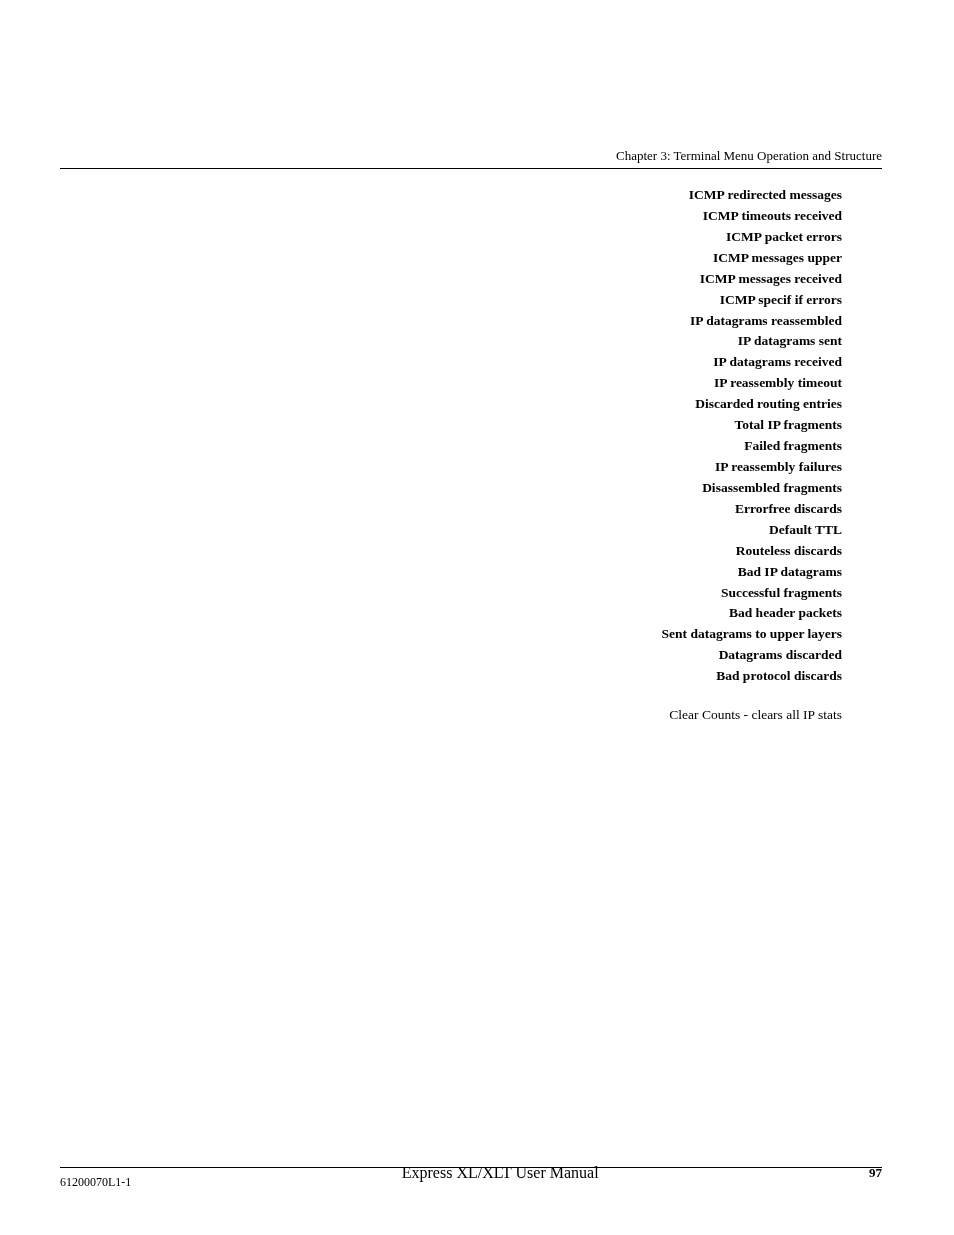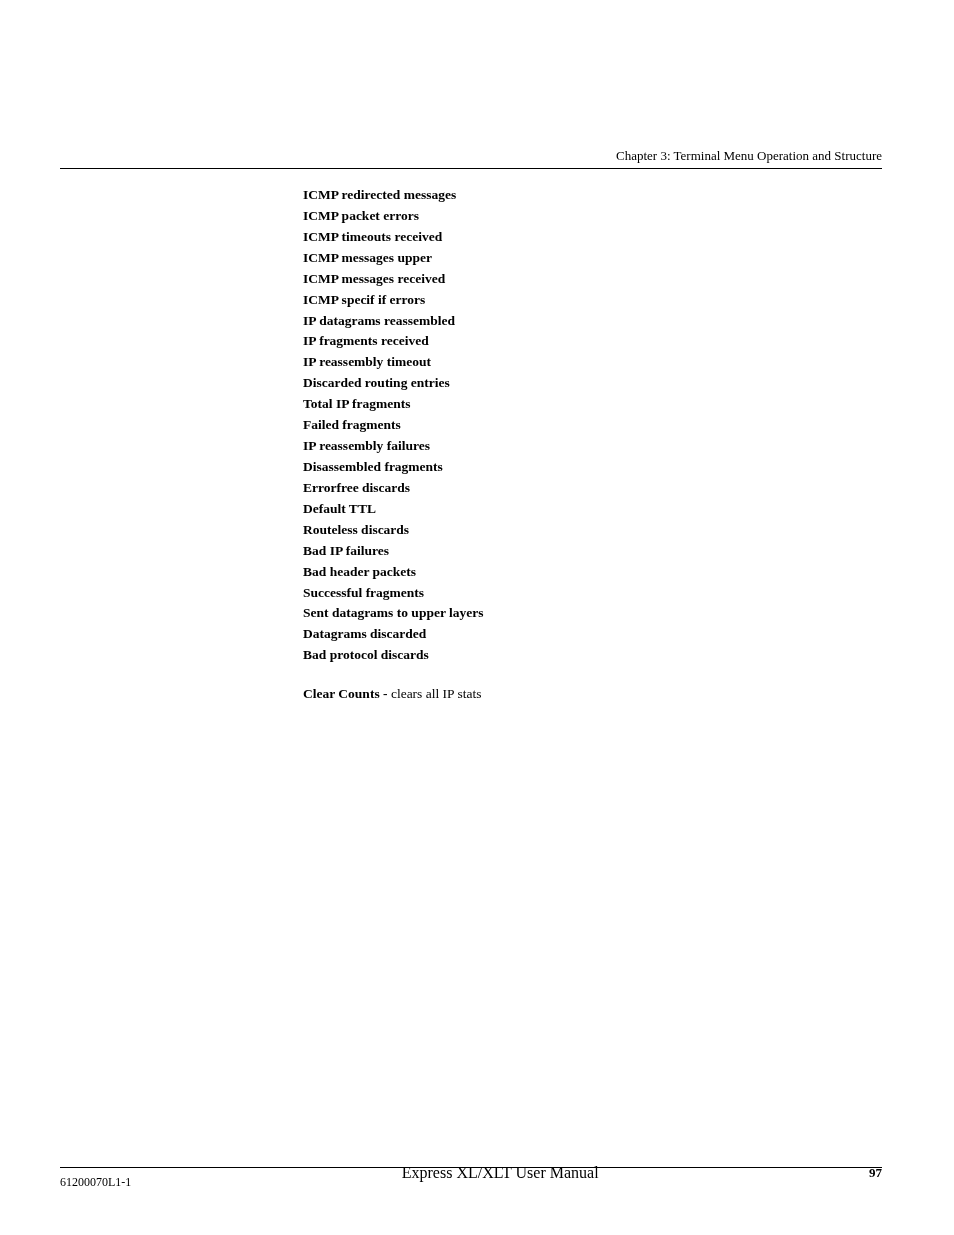--- a/index.html
+++ b/index.html
@@ -15,20 +15,21 @@
       min-height: 1235px;
       position: relative;
       color: #000000;
     }
 
     .page-container {
       width: 942px;
       min-height: 1235px;
       position: relative;
       padding: 0;
+      text-align: right;
     }
 
     .header-area {
       position: absolute;
       top: 148px;
       left: 0;
       right: 0;
       padding: 0 60px;
       display: flex;
       justify-content: flex-end;
@@ -73,21 +74,21 @@
       margin-top: 18px;
     }
 
     .clear-counts-text {
       font-size: 13.5px;
       font-family: "Times New Roman", Times, serif;
       line-height: 1.55;
     }
 
     .clear-counts-text .bold-part {
-      font-weight: bold;
+      font-weight: normal;
     }
 
     .clear-counts-text .normal-part {
       font-weight: normal;
     }
 
     .footer-rule {
       position: absolute;
       bottom: 67px;
       left: 60px;
@@ -134,39 +135,40 @@
   <div class="header-area">
     <span class="chapter-title">Chapter 3: Terminal Menu Operation and Structure</span>
   </div>
 
   <div class="header-rule"></div>
 
   <div class="content-area">
     <ul class="content-list">
 
     <li>ICMP redirected messages</li>
+        <li>ICMP timeouts received</li>
         <li>ICMP packet errors</li>
-        <li>ICMP timeouts received</li>
         <li>ICMP messages upper</li>
         <li>ICMP messages received</li>
         <li>ICMP specif if errors</li>
         <li>IP datagrams reassembled</li>
-        <li>IP fragments received</li>
+        <li>IP datagrams sent</li>
+        <li>IP datagrams received</li>
         <li>IP reassembly timeout</li>
         <li>Discarded routing entries</li>
         <li>Total IP fragments</li>
         <li>Failed fragments</li>
         <li>IP reassembly failures</li>
         <li>Disassembled fragments</li>
         <li>Errorfree discards</li>
         <li>Default TTL</li>
         <li>Routeless discards</li>
-        <li>Bad IP failures</li>
+        <li>Bad IP datagrams</li>
+        <li>Successful fragments</li>
         <li>Bad header packets</li>
-        <li>Successful fragments</li>
         <li>Sent datagrams to upper layers</li>
         <li>Datagrams discarded</li>
         <li>Bad protocol discards</li>
       </ul>
 
     <div class="clear-counts-section">
       <p class="clear-counts-text">
         <span class="bold-part">Clear Counts -</span><span class="normal-part"> clears all IP stats</span>
       </p>
     </div>

